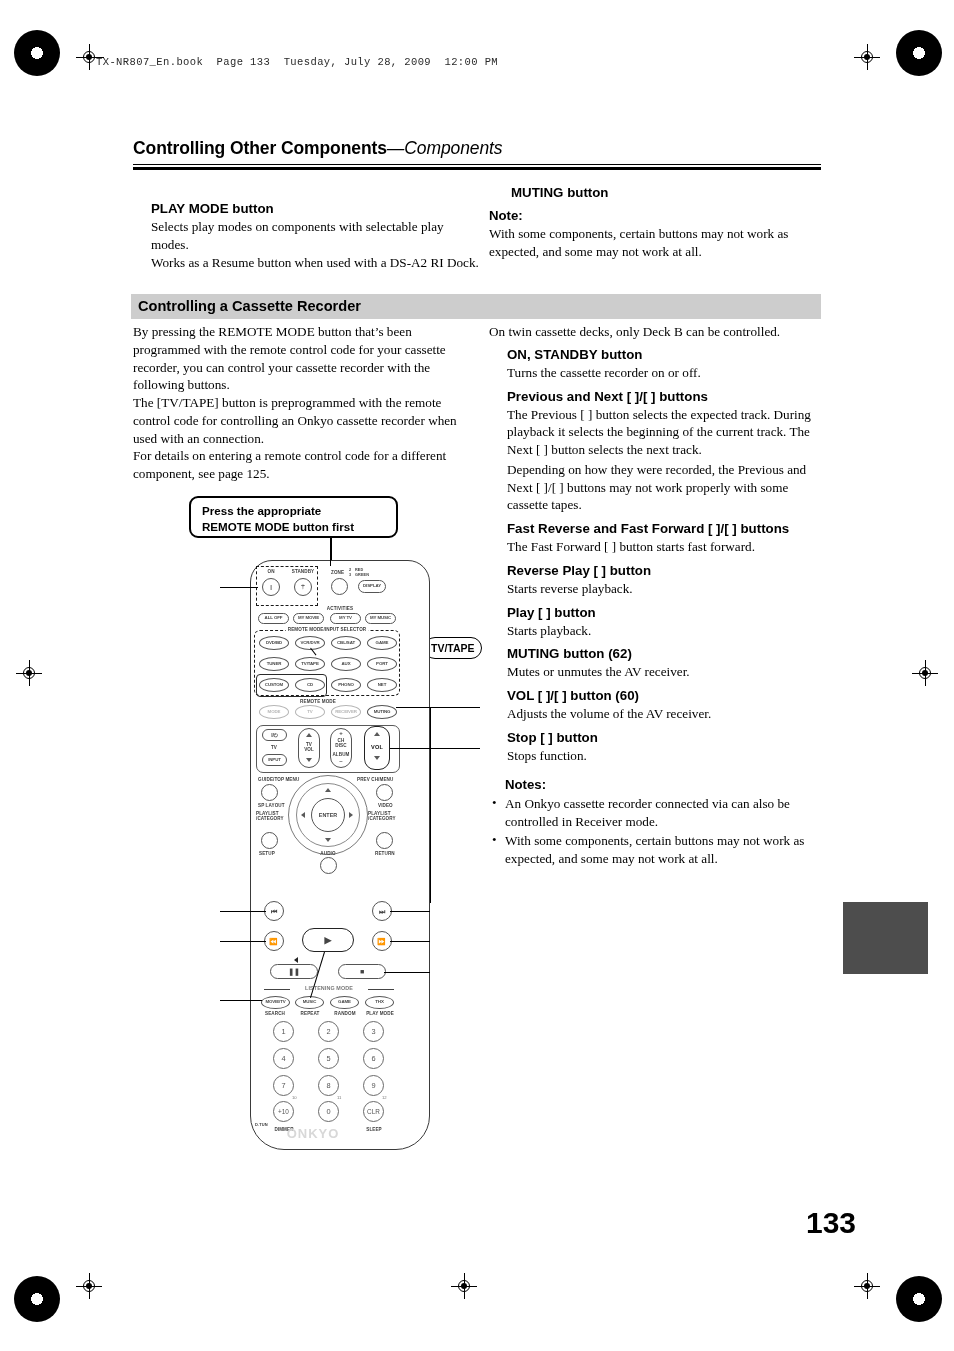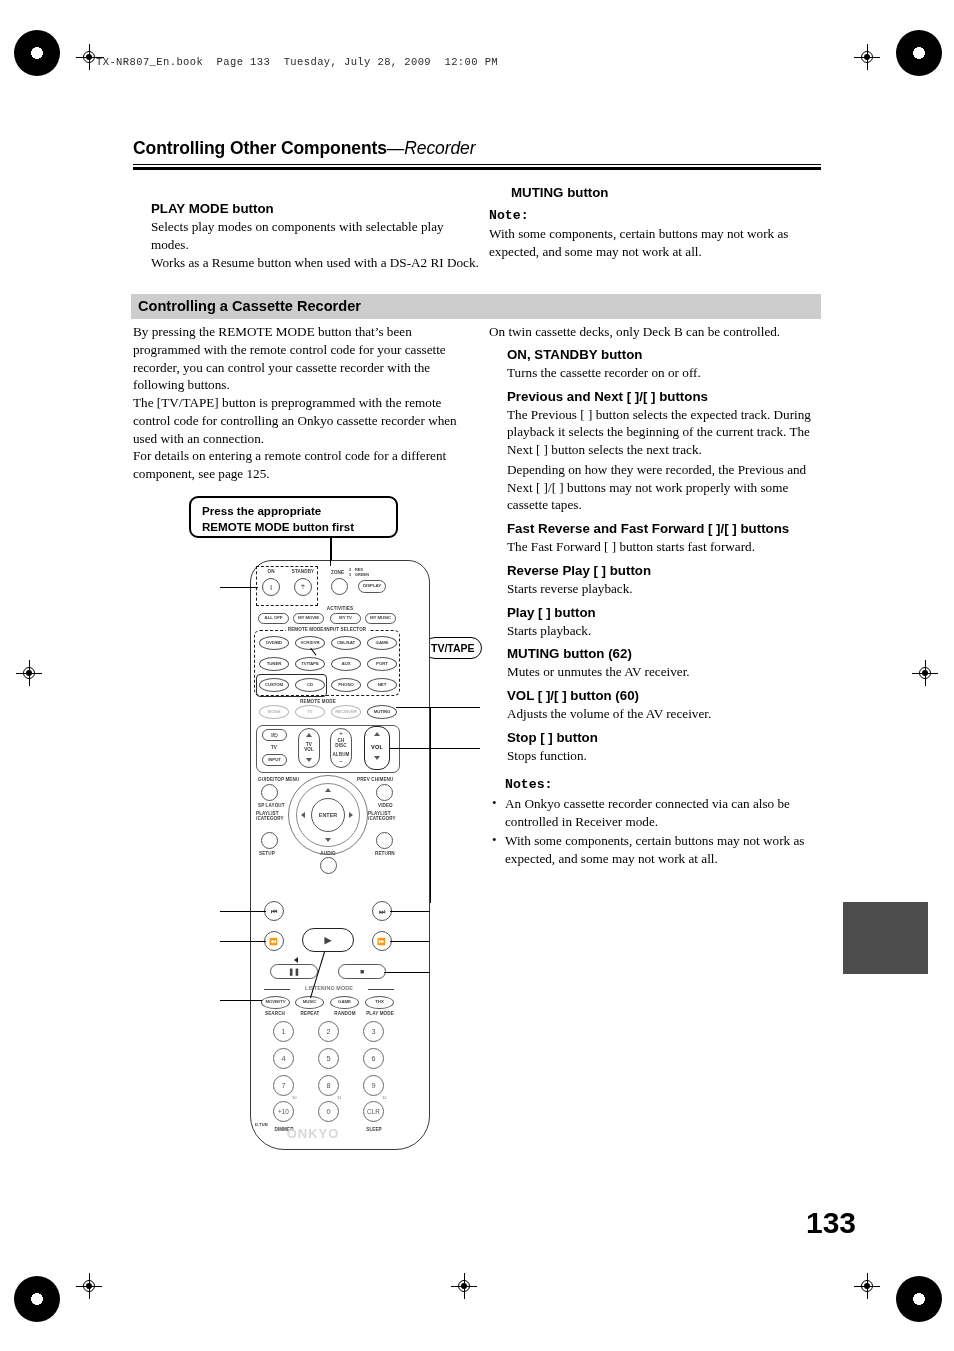--- a/index.html
+++ b/index.html
@@ -67,21 +67,21 @@
 
   h3.subhead {
     font-family:"Liberation Sans", sans-serif;
     font-size:13.3px; font-weight:bold; margin:0 0 1px 0; line-height:1.28;
   }
   p.body { margin:0 0 0 0; }
 
   .indent { margin-left:18px; }
 
   .note-lbl {
-    font-family:Liberation Mono, monospace;
+    font-family:Liberation Sans, sans-serif;
     font-weight:bold; font-size:13.2px; margin:9px 0 0 16px;
   }
 
   
   .section-band {
     position:absolute; left:131px; top:294px; width:690px; height:25px;
     background:#cdcdcd;
   }
   .section-band span {
     position:absolute; left:7px; top:4px;
@@ -257,21 +257,21 @@
 <div class="reg-cross" style="left:451px;top:1273px;width:26px;height:26px;"></div>
 <div class="reg-ring" style="left:458px;top:1280px;width:12px;height:12px;"></div>
 <div class="reg-dot" style="left:461px;top:1283px;width:6px;height:6px;"></div>
 
 <div class="lead h" style="left:76px;top:57px;width:28px;"></div>
 <div class="lead v" style="left:89px;top:44px;height:22px;"></div>
 
 <div class="bookhdr">TX-NR807_En.book  Page 133  Tuesday, July 28, 2009  12:00 PM</div>
 
 <div class="chapter-title">
-  <span>Controlling Other Components</span><span class="cont">—Recorder</span>
+  <span>Controlling Other Components</span><span class="cont">—Components</span>
 </div>
 <div class="title-rule-thin"></div>
 <div class="title-rule-thick"></div>
 
 <div class="col col-left">
   <h3 class="subhead">PLAY MODE button</h3>
   <p class="body">Selects play modes on components with selectable play modes.</p>
   <p class="body">Works as a Resume button when used with a DS-A2 RI Dock.</p>
 </div>
 

